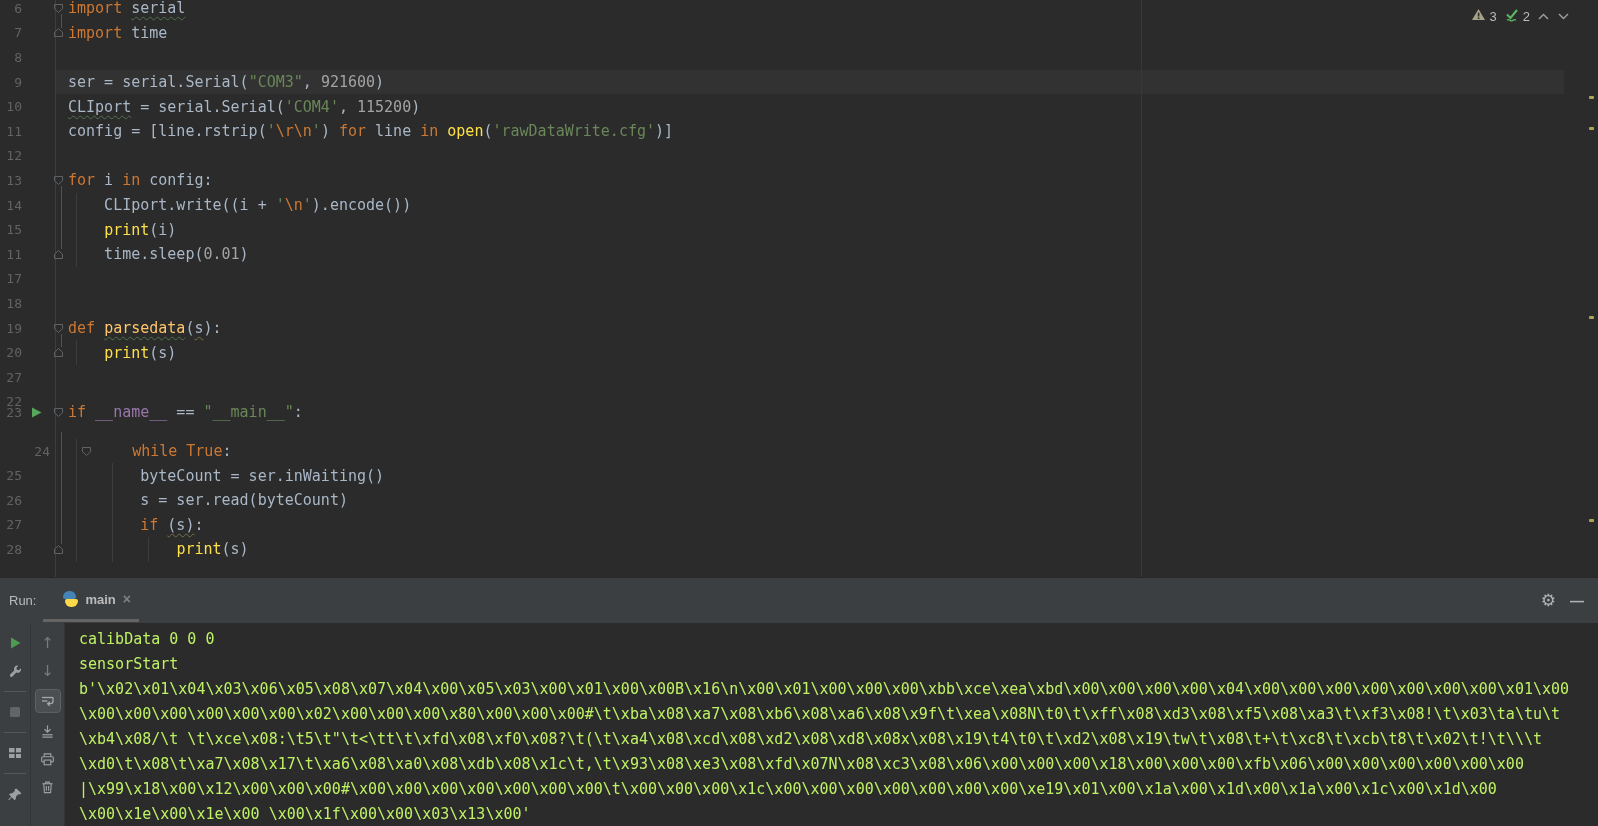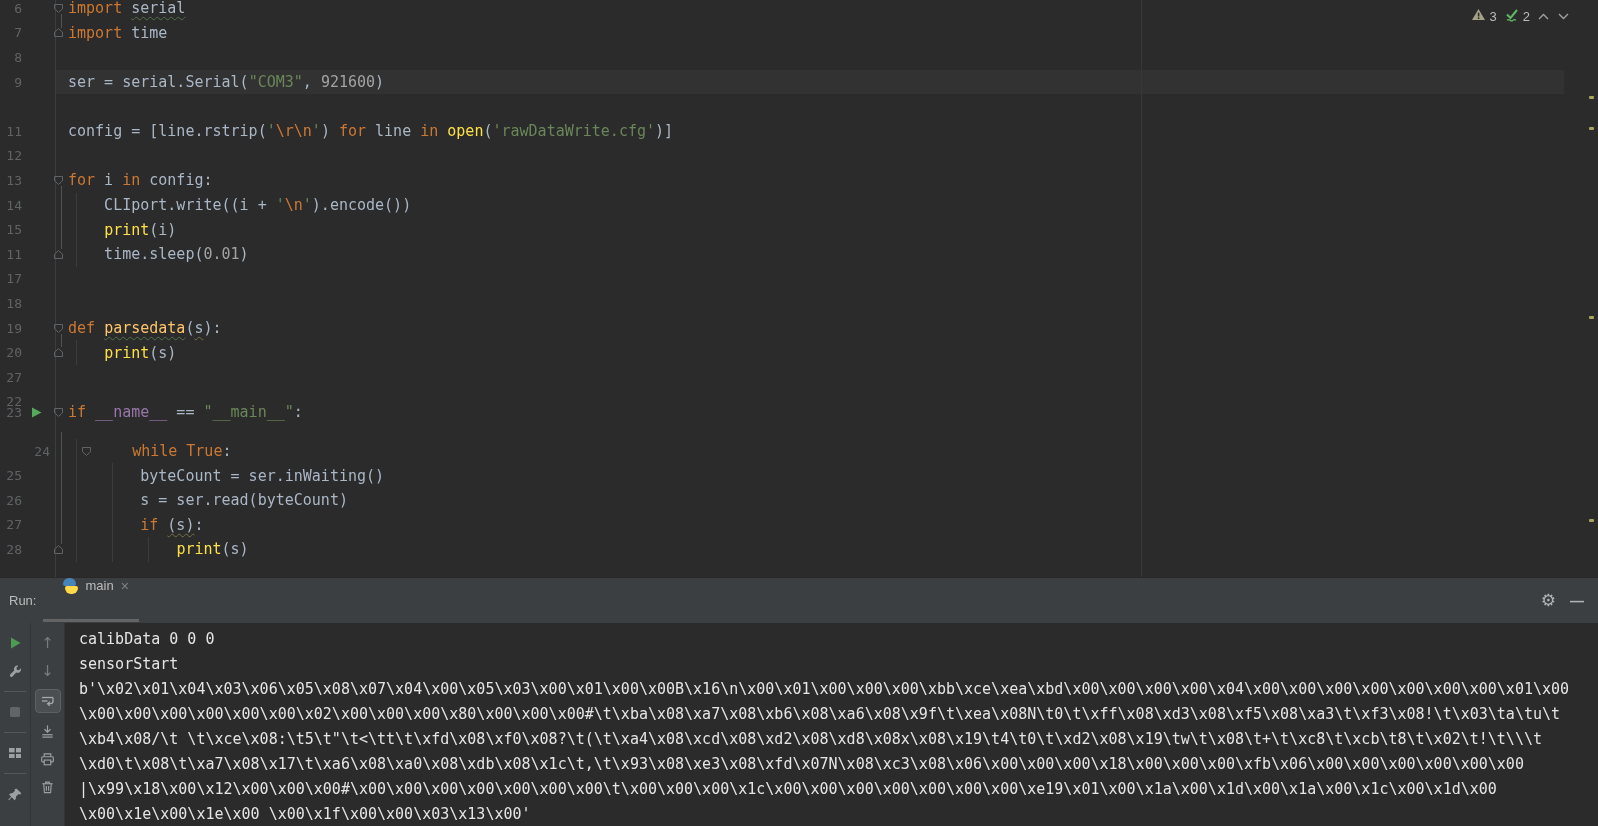--- a/index.html
+++ b/index.html
@@ -29,21 +29,21 @@
   .inspections { position:absolute; top:7px; right:28px; display:flex; align-items:center; gap:7px;
                  color:#bbbbbb; font-size:13px; }
   .insp-item { display:flex; align-items:center; gap:4px; }
   .stripe-mark { position:absolute; left:1589px; width:5px; height:3px; background:#a8a45c; border-radius:1px; }
 
   
   .runpanel { position:absolute; top:577px; left:0; width:1598px; height:249px; background:#3c3f41;
               border-top:1px solid #282828; }
   .run-header { position:relative; height:45px; display:flex; align-items:center; }
   .run-label { color:#bbbbbb; font-size:13px; margin-left:9px; }
-  .run-tab { display:flex; align-items:flex-start; margin-left:20px; height:100%; padding:0 6px; cursor:default; }
+  .run-tab { display:flex; align-items:flex-end; margin-left:20px; height:100%; padding:16px 6px; cursor:default;font-weight:bold; }
   .tab-label { color:#bbbbbb; font-size:13px; margin-left:7px; }
   .tab-close { color:#7f8285; font-size:14px; margin-left:7px; }
   .tab-underline { position:absolute; left:43px; top:41px; width:96px; height:3px; background:#646464; }
   .header-right { position:absolute; right:14px; top:0; height:45px; display:flex; align-items:center; gap:14px; }
   .gear { font-size:17px; color:#b0b3b5; line-height:1; }
   .minim { font-size:14px; color:#b0b3b5; font-weight:bold; }
 
   .py-icon { position:relative; width:16px; height:16px; flex:none; }
   .py-icon::before { content:""; position:absolute; left:1px; top:0; width:13px; height:8px;
                      background:#4584b6; border-radius:6px 6px 2px 2px; }
@@ -55,21 +55,21 @@
         padding-top:6px; border-right:1px solid #323537; flex:none; }
   .tb2 { width:34px; }
   .ibtn { width:22px; height:22px; display:flex; align-items:center; justify-content:center; margin:3px 0; }
   .hsep { width:22px; height:1px; background:#55585a; margin:6px 0; }
   .arrow-txt { font-family:"DejaVu Sans", sans-serif; color:#797c7f; font-size:15px; }
   .wrapbox { width:26px; height:24px; background:#4b4f52; border:1px solid #5e6164; border-radius:4px;
              display:flex; align-items:center; justify-content:center; margin:4px 0; }
 
   .console { flex:1; background:#2b2b2b; padding:4px 0 0 14px; overflow:hidden; }
   .cline { font-family:"DejaVu Sans Mono", monospace; font-size:15px; line-height:25px;
-           color:#e5e5e5; white-space:pre; }
+           color:#bef264; white-space:pre; }
 </style>
 </head>
 <body>
 
 <div class="editor">
   <div class="gutter-sep"></div>
   <div class="margin-guide"></div>
 
   <div class="iguide" style="left:76px; top:193px; height:74px;"></div>
   <div class="iguide" style="left:76px; top:340px; height:25px;"></div>
@@ -103,20 +103,26 @@
         <span class="runcol"></span>
         <span class="foldcol"></span>
         <span class="codetext"></span>
       </div>
       <div class="row" style="top: 69.8px;">
         <div class="caret-row"></div>
         <span class="ln">9</span>
         <span class="runcol"></span>
         <span class="foldcol"></span>
         <span class="codetext"><span class="tk-P">ser = serial.Serial(</span><span class="tk-S">"COM3"</span><span class="tk-P">, </span><span class="tk-N">921600</span><span class="tk-P">)</span></span>
+      </div>
+      <div class="row" style="top: 94.4px;">
+        <span class="ln">10</span>
+        <span class="runcol"></span>
+        <span class="foldcol"></span>
+        <span class="codetext"><span class="tk-P sq-g">CLIport</span><span class="tk-P"> = serial.Serial(</span><span class="tk-S">'COM4'</span><span class="tk-P">, </span><span class="tk-N">115200</span><span class="tk-P">)</span></span>
       </div>
       <div class="row" style="top: 119px;">
         <span class="ln">11</span>
         <span class="runcol"></span>
         <span class="foldcol"></span>
         <span class="codetext"><span class="tk-P">config = [line.rstrip(</span><span class="tk-S">'</span><span class="tk-K">\r\n</span><span class="tk-S">'</span><span class="tk-P">) </span><span class="tk-K">for</span><span class="tk-P"> line </span><span class="tk-K">in</span><span class="tk-P"> </span><span class="tk-B">open</span><span class="tk-P">(</span><span class="tk-S">'rawDataWrite.cfg'</span><span class="tk-P">)]</span></span>
       </div>
       <div class="row" style="top: 143.6px;">
         <span class="ln">12</span>
         <span class="runcol"></span>

